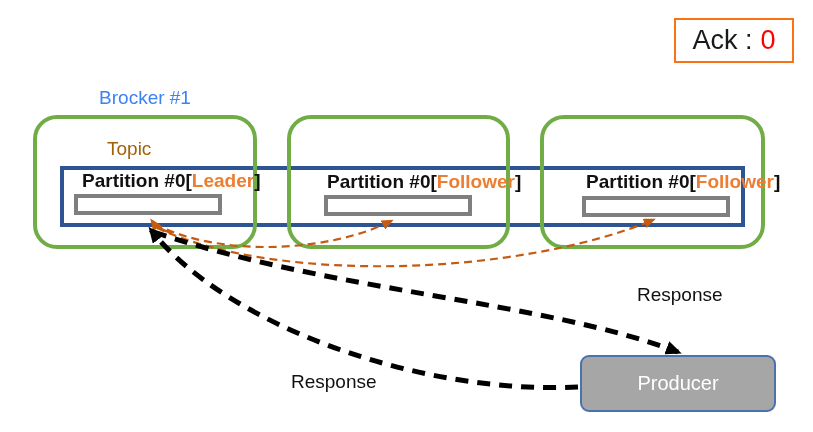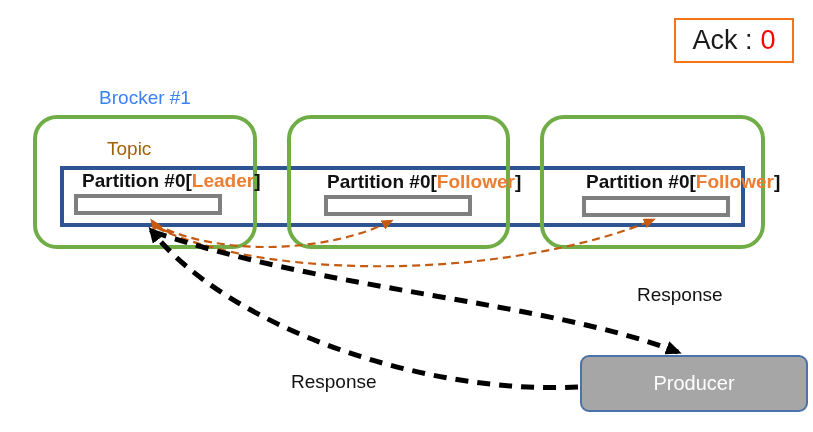--- a/index.html
+++ b/index.html
@@ -78,21 +78,21 @@
     border: 4px solid #7f7f7f;
     background: #ffffff;
     z-index: 4;
   }
   .ps1 { left: 74px;  top: 194px; }
   .ps2 { left: 324px; top: 195px; }
   .ps3 { left: 582px; top: 196px; }
 
   
   .producer-box {
-    left: 580px; top: 355px; width: 228px; height: 57px;
+    left: 580px; top: 355px; width: 196px; height: 57px;
     background: #a6a6a6;
     border: 2px solid #4a72ab;
     border-radius: 9px;
     color: #ffffff;
     font-size: 20px;
     display: flex; align-items: center; justify-content: center;
     z-index: 4;
   }
 
   

